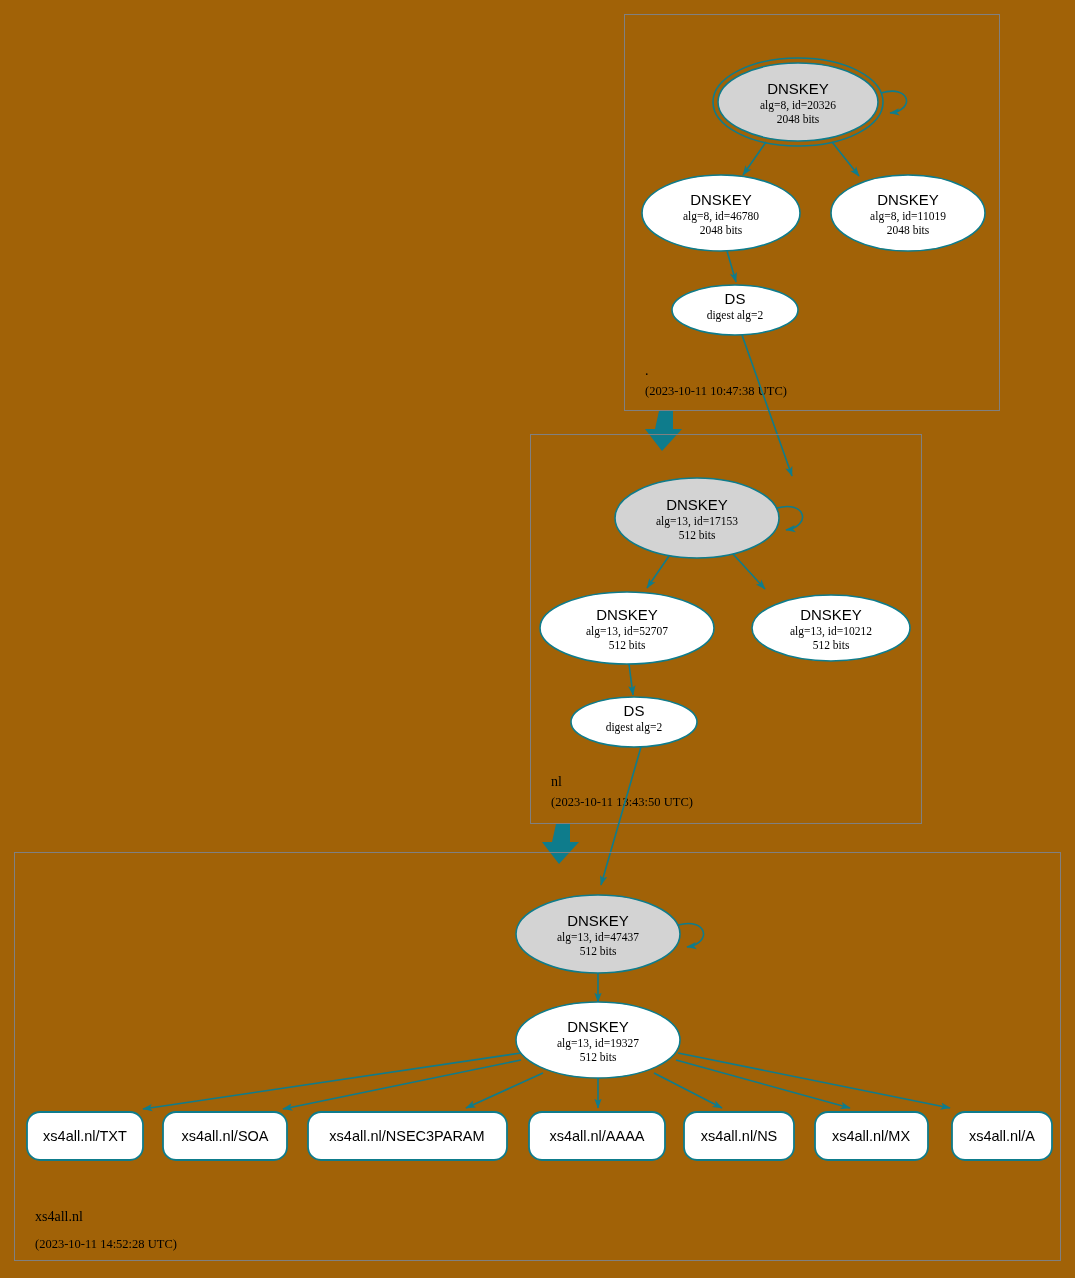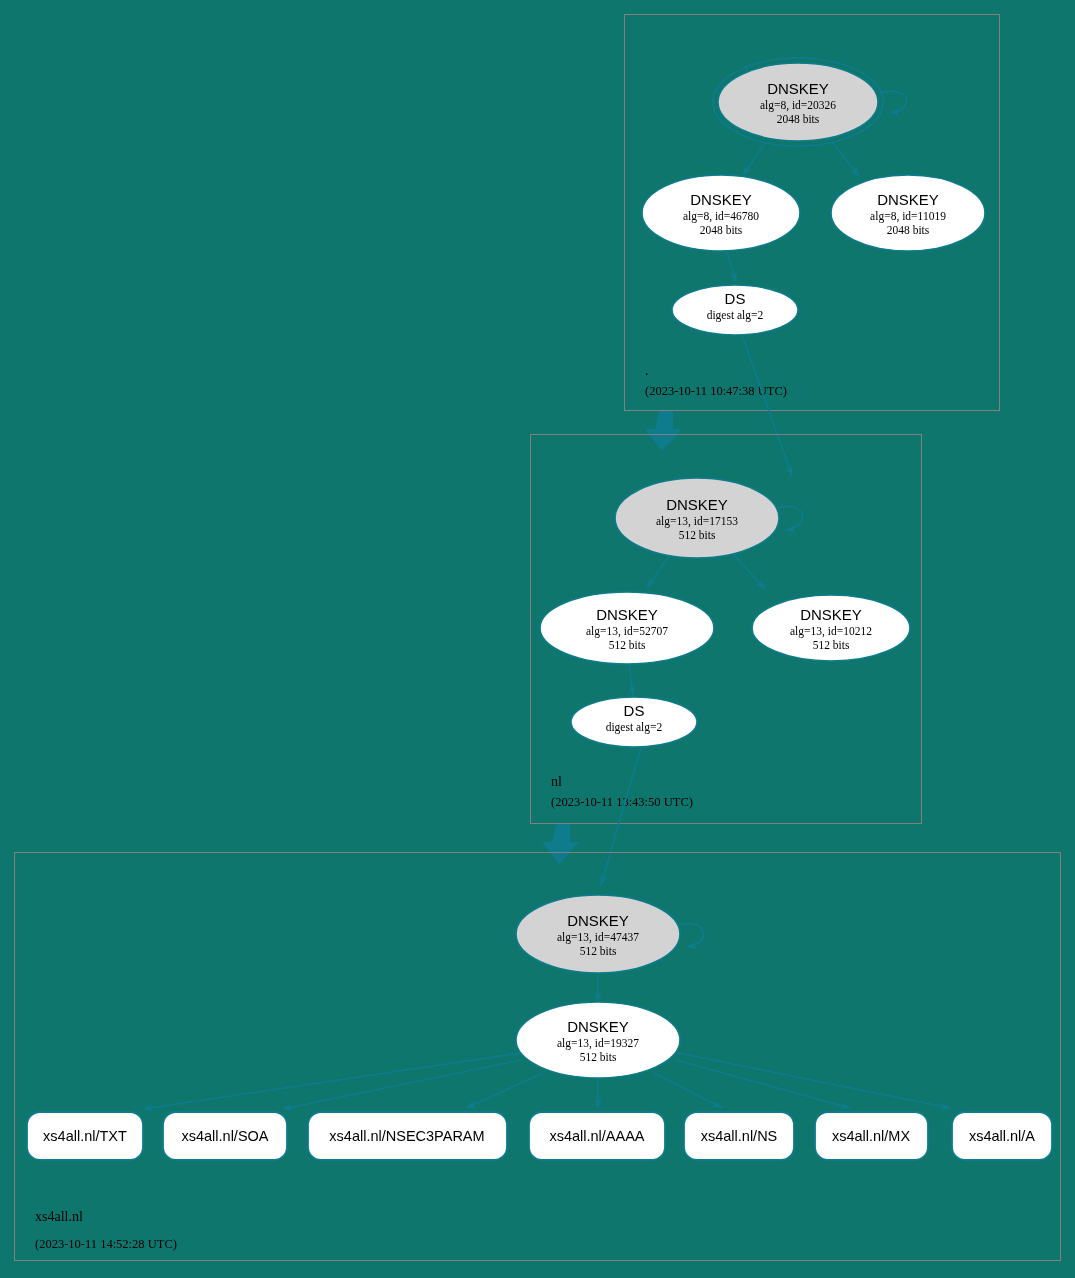--- a/index.html
+++ b/index.html
@@ -4,21 +4,21 @@
 <style>
   html, body {
     margin: 0;
     padding: 0;
     background: #ffffff;
   }
   #root {
     position: relative;
     width: 1075px;
     height: 1278px;
-    background: #0f766e;
+    background: #a16207;
     font-family: "Liberation Sans", sans-serif;
   }
   svg { display: block; }
   .zone-box {
     fill: none;
     stroke: #808080;
     stroke-width: 1;
   }
   .node-ell-outer {
     fill: none;

